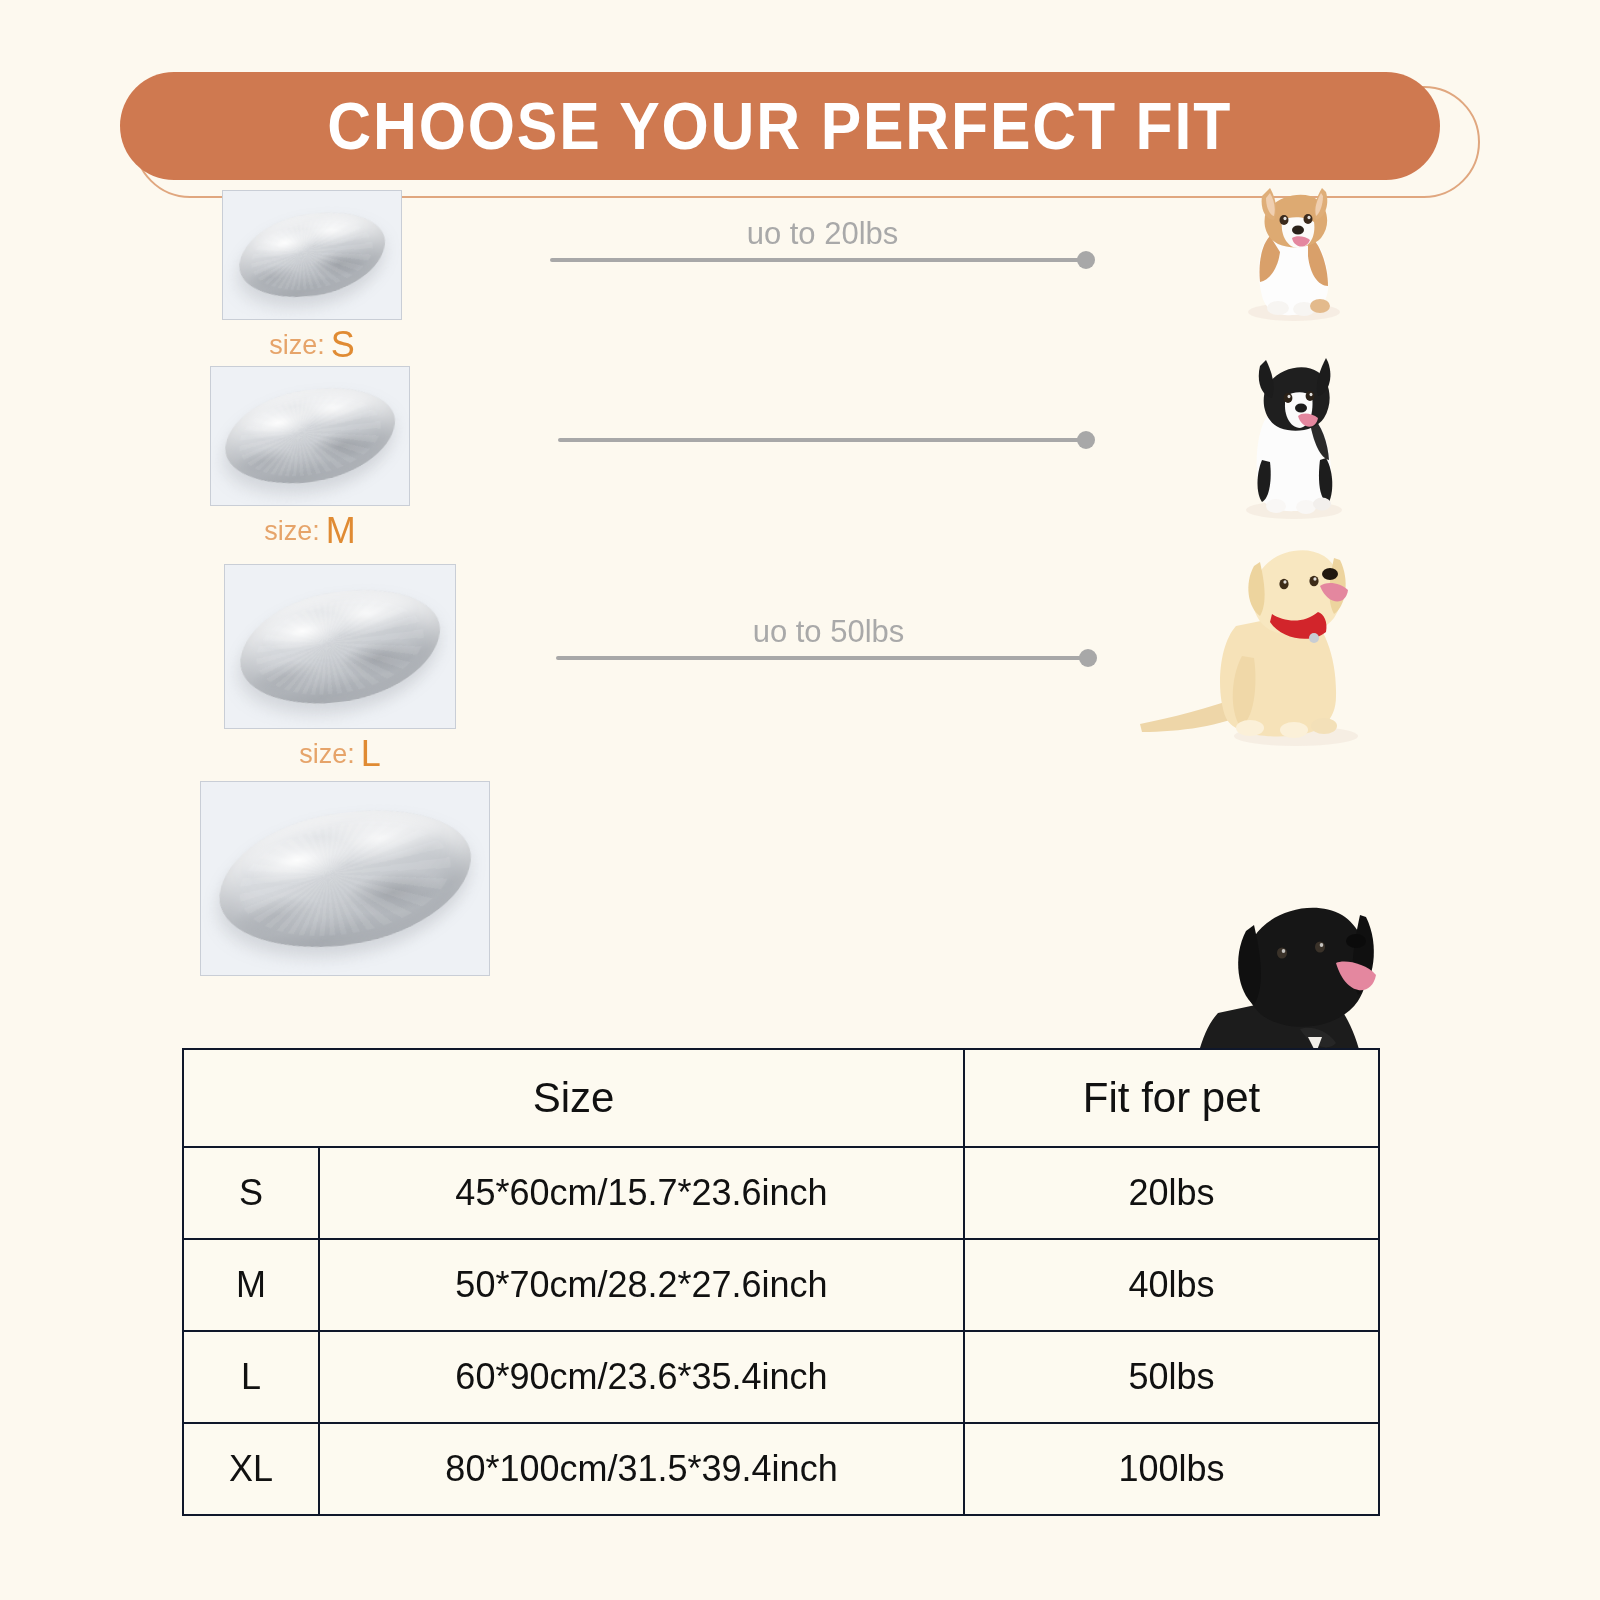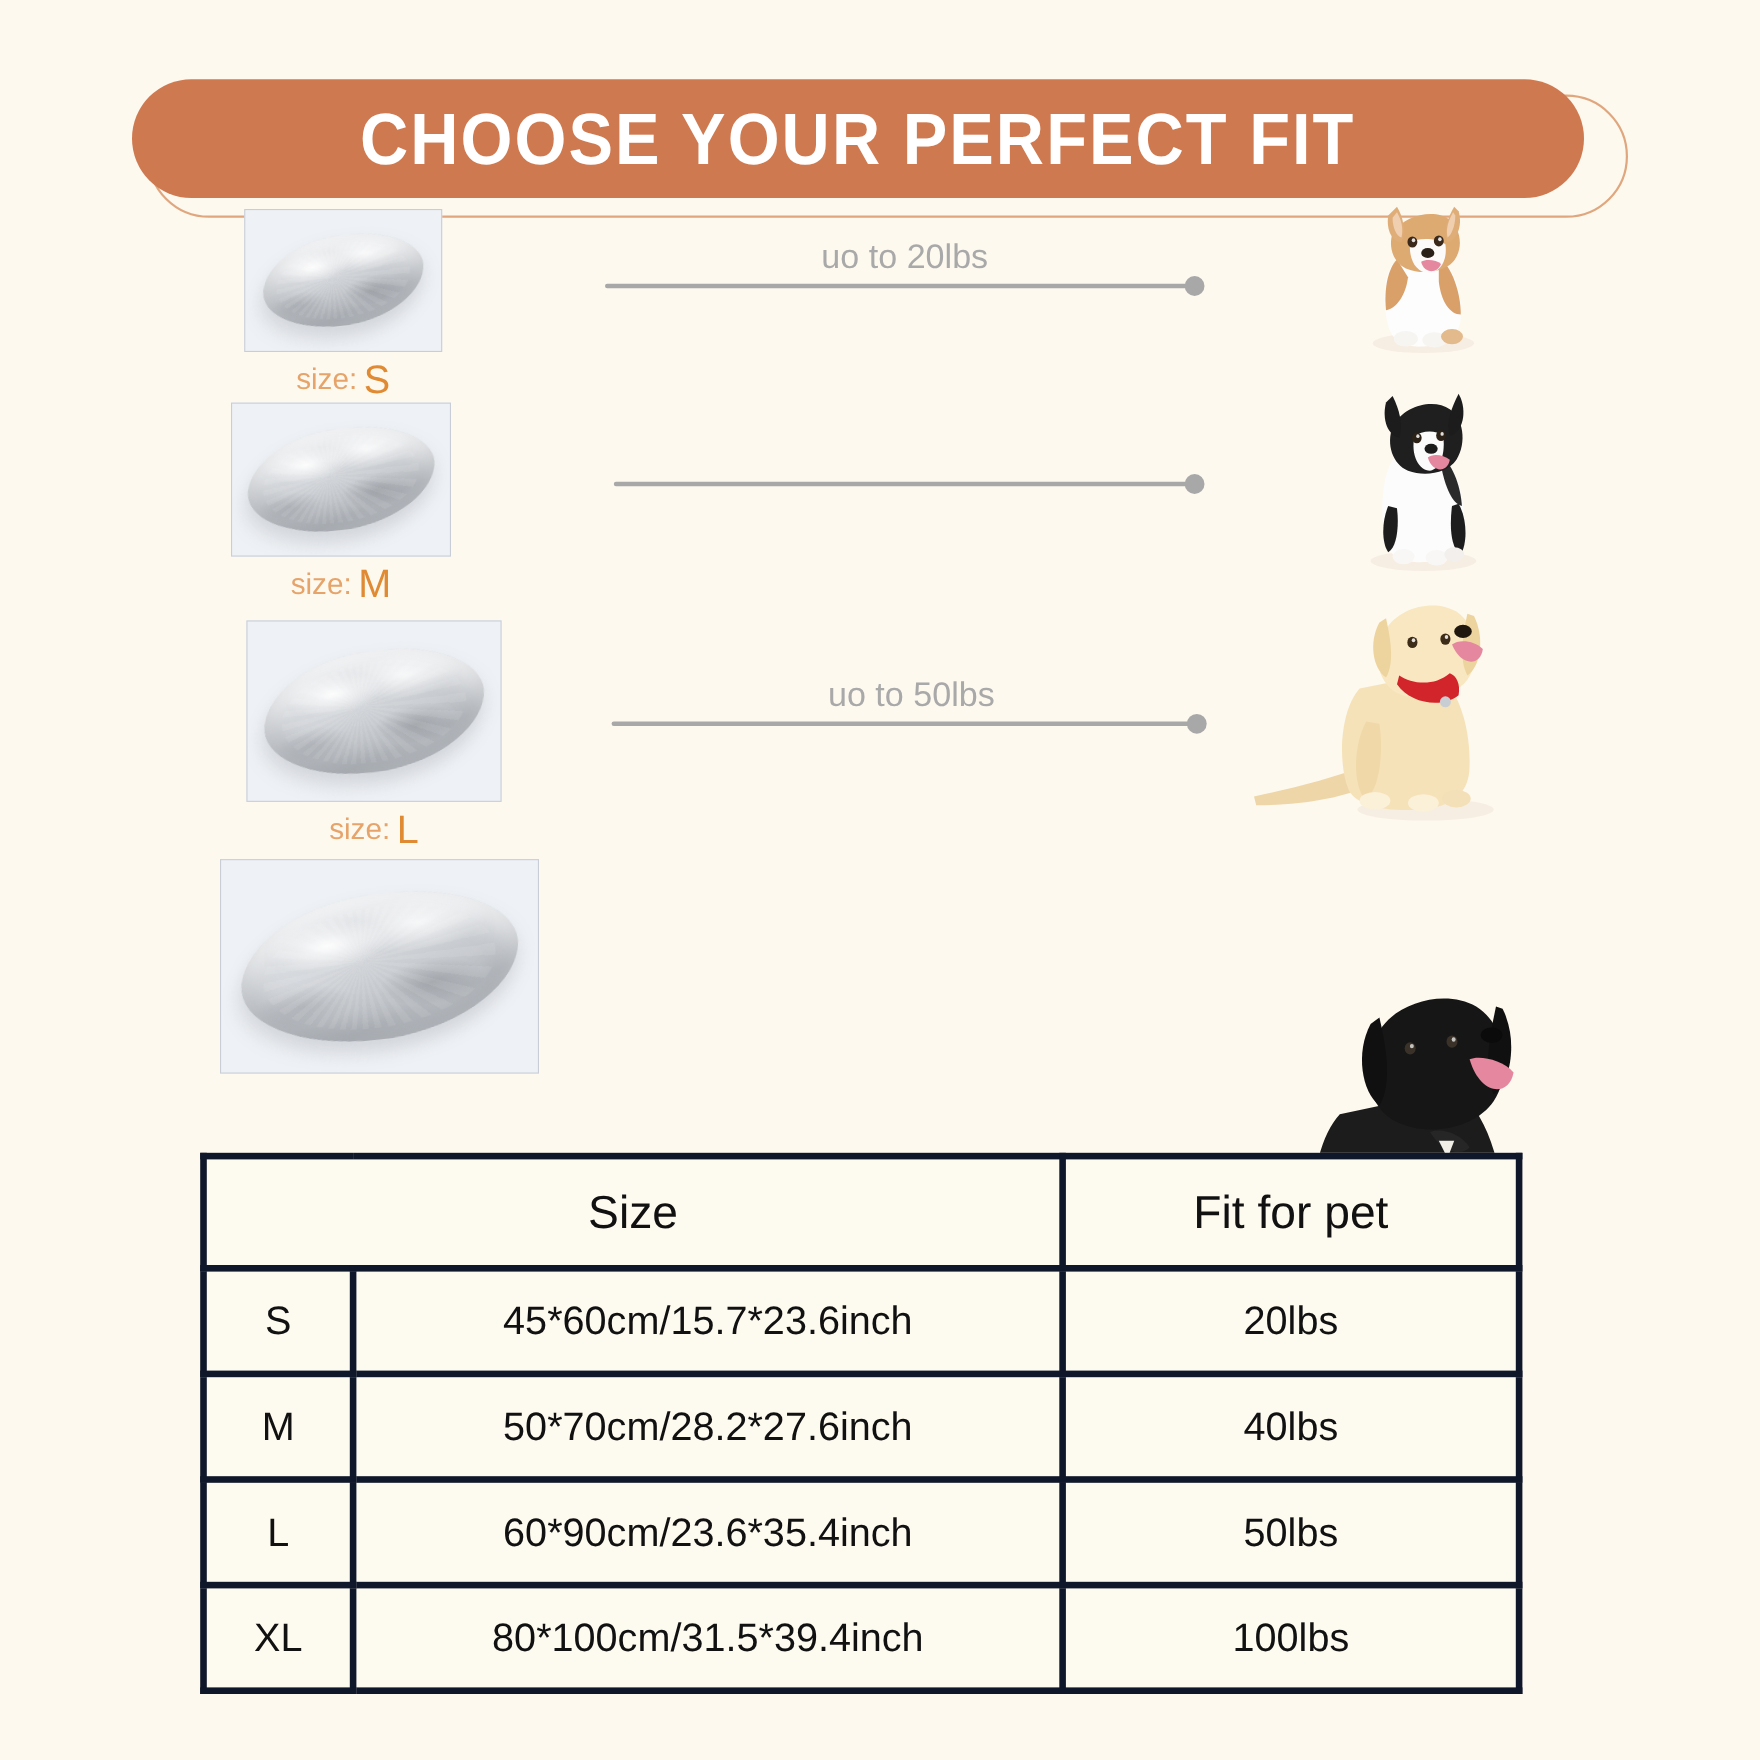--- a/index.html
+++ b/index.html
@@ -175,21 +175,21 @@
     position: absolute;
     left: 182px;
     top: 1048px;
     width: 1196px;
     border-collapse: collapse;
     table-layout: fixed;
     background: #fdfaf0;
   }
   .size-table th,
   .size-table td {
-    border: 6px solid #0f172a;
+    border: 2px solid #0f172a;
     text-align: center;
     color: #111111;
     font-family: "Liberation Sans", sans-serif;
     font-weight: normal;
   }
   .size-table th {
     height: 94px;
     font-size: 42px;
   }
   .size-table td {

